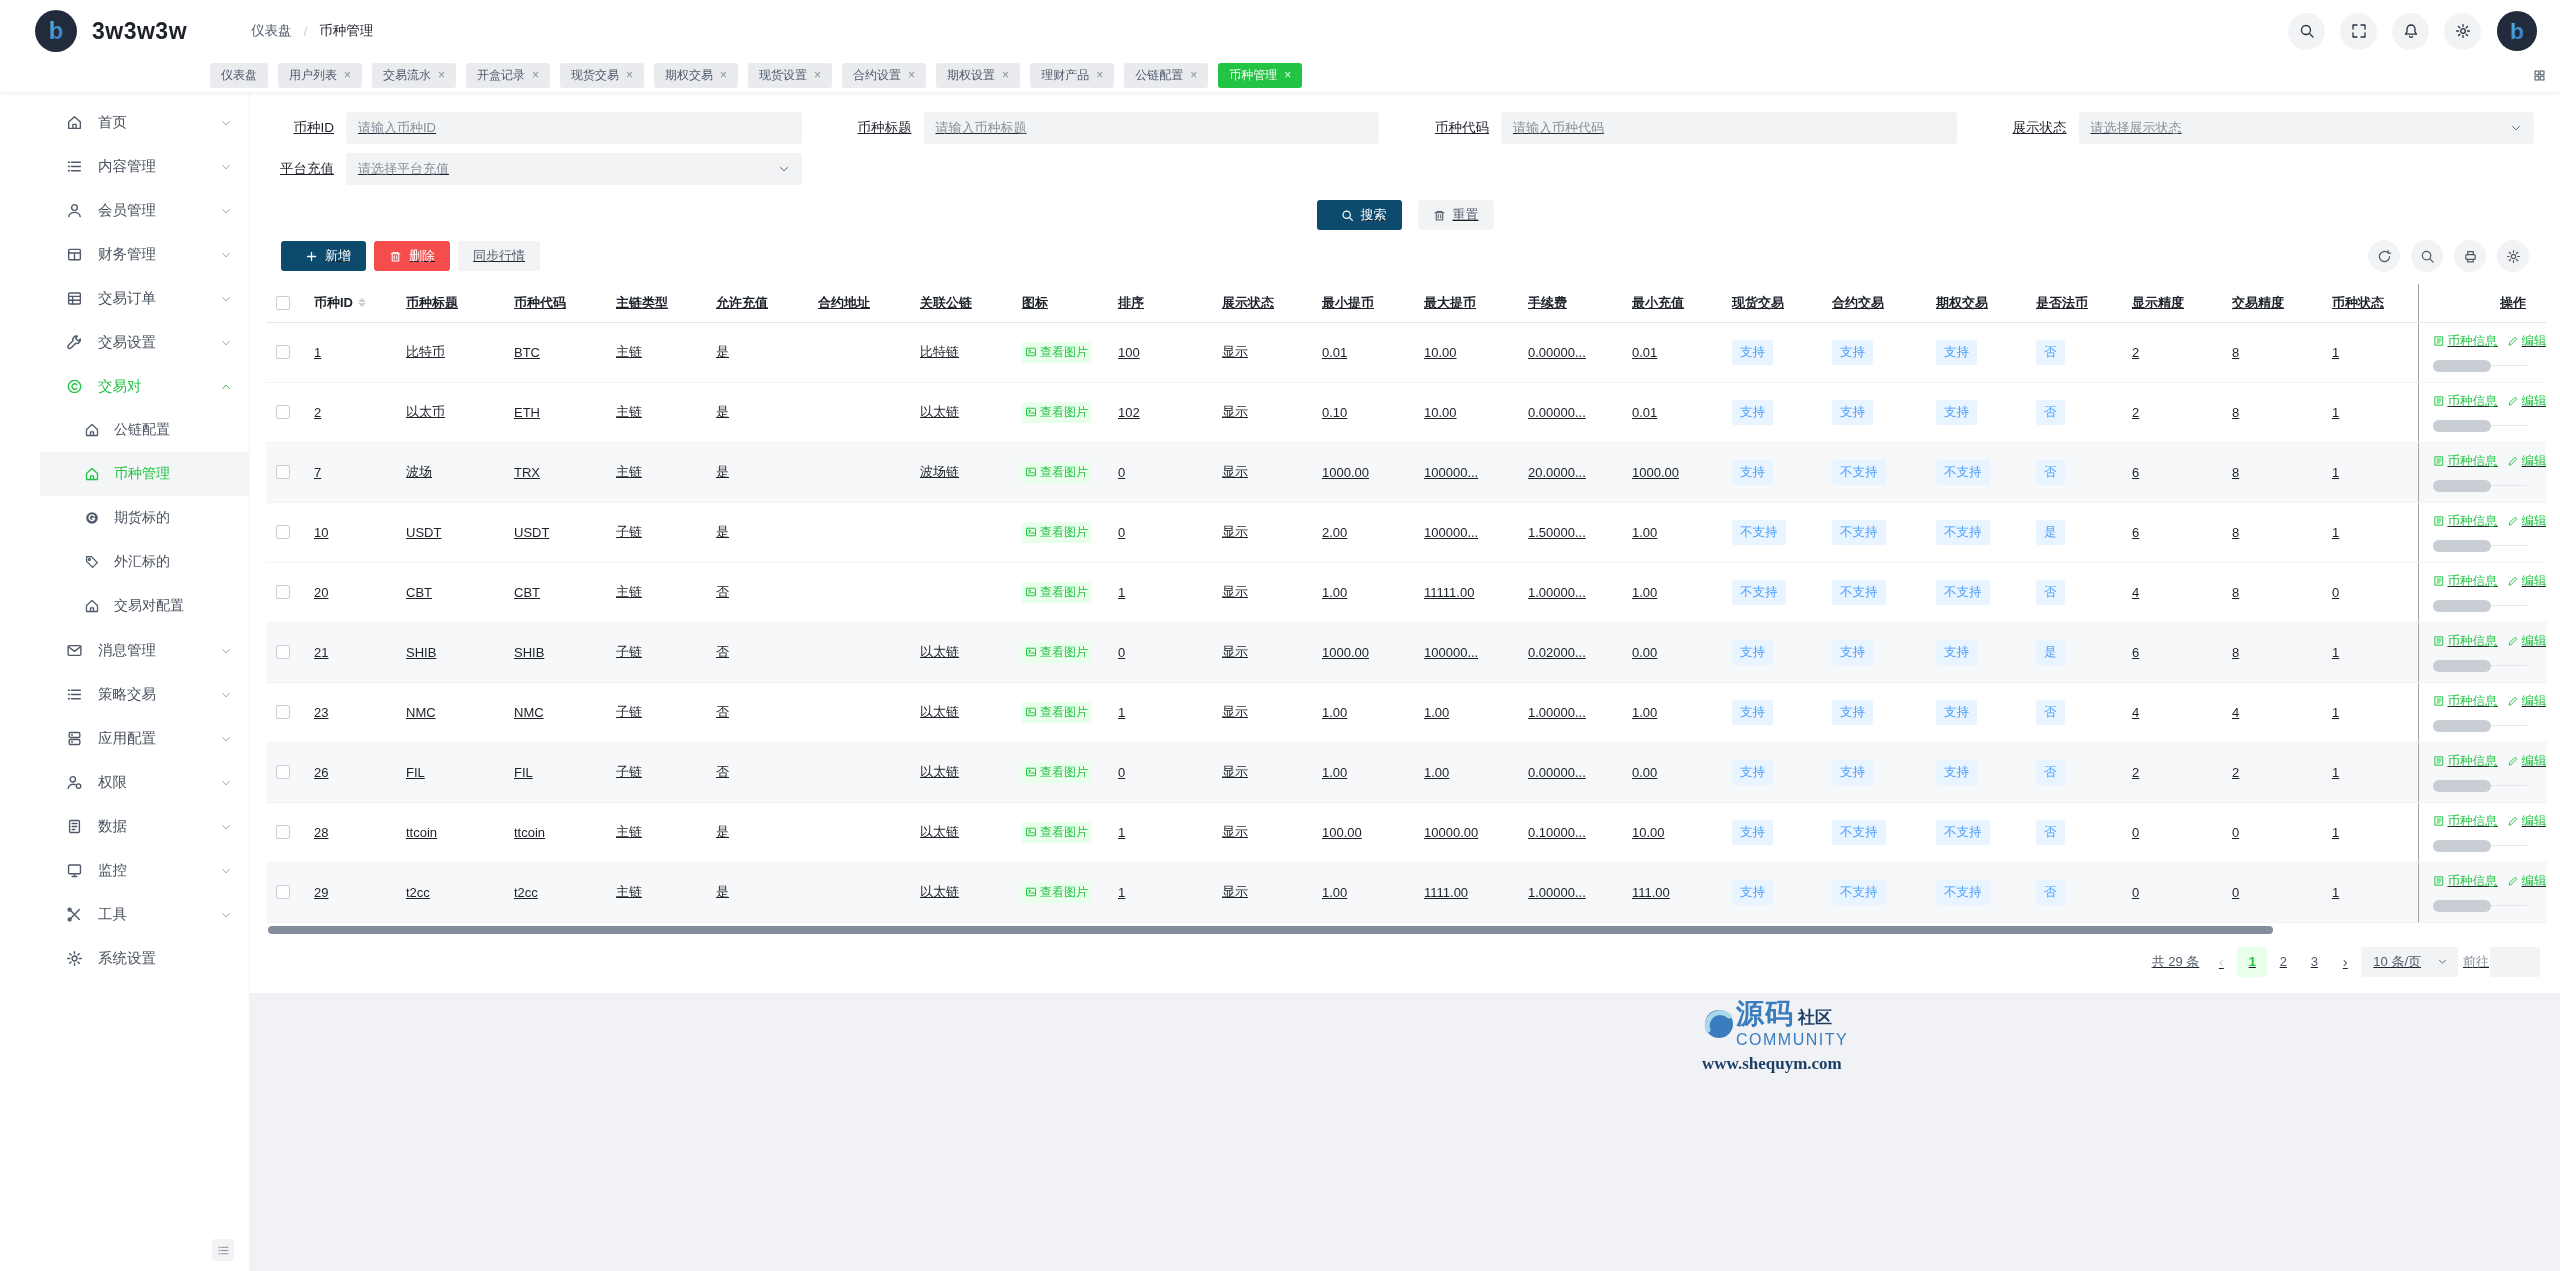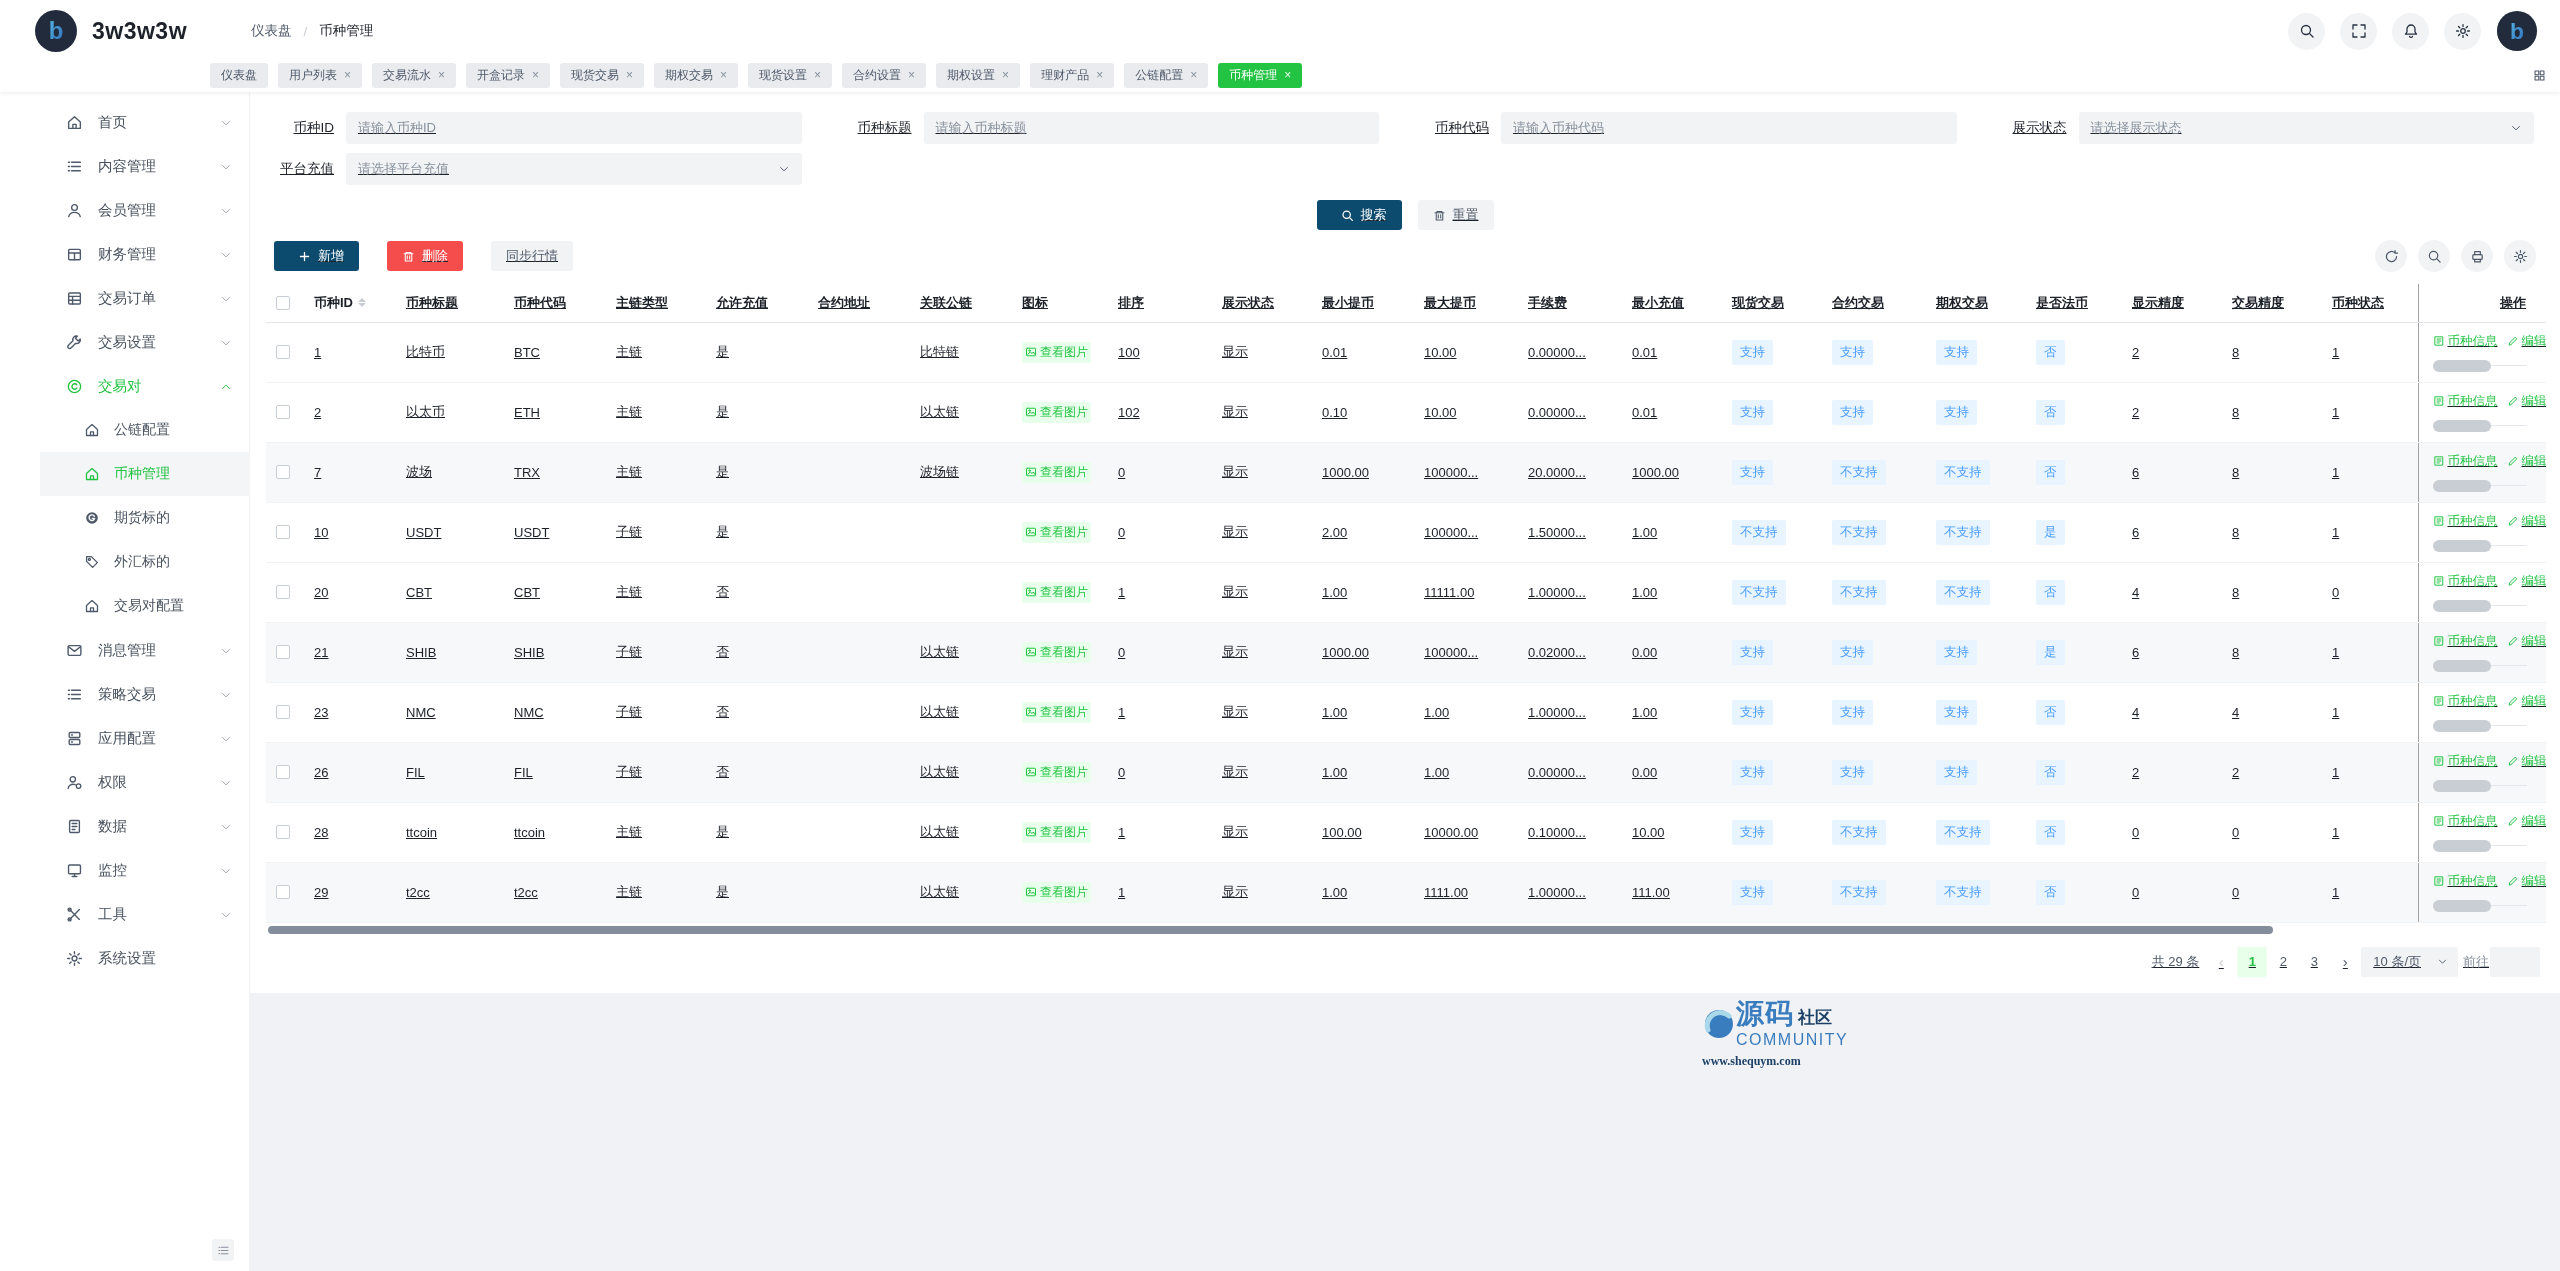--- a/index.html
+++ b/index.html
@@ -56,21 +56,21 @@
   .field-box { flex:1; height:32px; background:#f2f3f5; border-radius:3px; display:flex; align-items:center; justify-content:space-between; padding:0 12px; font-size:13px; color:#86909c; cursor:text; }
   .field-box .chev { width:12px; height:12px; color:#4e5969; }
 
   .form-buttons { display:flex; justify-content:center; gap:16px; margin:15px 0 6px; }
   .btn { height:30px; padding:0 15px; border:none; border-radius:3px; font-size:13px; display:inline-flex; align-items:center; gap:7px; cursor:pointer; font-family:inherit; }
   .btn .icon-sm { width:13px; height:13px; }
   .btn-green { background:#0c4a6e; color:#fff;padding-left:24px; }
   .btn-red { background:#f54c4c; color:#fff; }
   .btn-gray { background:#f2f3f5; color:#4e5969; }
 
-  .action-row { display:flex; align-items:center; gap:28px; margin:10px 8px 12px; }
+  .action-row { display:flex; align-items:center; gap:8px; margin:10px 15px 12px; }
   .tool-icons { margin-left:auto; display:flex; gap:11px; }
   .tool-btn { width:32px; height:32px; border-radius:50%; background:#f2f3f5; color:#4e5969; display:flex; align-items:center; justify-content:center; cursor:pointer; }
   .tool-btn .icon { width:15px; height:15px; }
 
   
   table { width:100%; border-collapse:collapse; table-layout:fixed; font-size:13px; }
   thead th { height:38px; padding:0 10px; text-align:left; font-weight:600; color:#1d2129; background:#fff; border-bottom:1px solid #e5e6eb; white-space:nowrap; overflow:hidden; }
   tbody td { height:60px; padding:0 10px; border-bottom:1px solid #f2f3f5; white-space:nowrap; overflow:hidden; background:#fff; }
   tr.striped td { background:#f7f8fa; }
   th.op-cell, td.op-cell { border-left:1px solid #a3a3a3; box-shadow:-7px 0 8px -7px rgba(0,0,0,.10); padding-left:14px; }
@@ -107,21 +107,21 @@
   .pg-goto { width:50px; height:30px; background:#f2f3f5; border-radius:2px; border:none; cursor:text; }
 
   
   .footer-area { flex:1; position:relative; }
   .watermark { position:absolute; left:1452px; top:2px; }
   .wm-top { display:flex; align-items:center; }
   .wm-logo { width:34px; height:34px; flex:none; margin-top:4px; }
   .wm-big { font-size:28px; font-weight:bold; color:#3a7dbf; letter-spacing:1px; }
   .wm-small { font-size:17px; font-weight:bold; color:#1c3f66; margin-left:4px; }
   .wm-comm { font-size:16px; color:#3a7dbf; letter-spacing:1.5px; margin-top:-2px; }
-  .wm-url { font-family:"Liberation Serif","DejaVu Serif",serif; font-weight:bold; font-size:12px; color:#1c3f66; margin-top:5px; }
+  .wm-url { font-family:"Liberation Serif","DejaVu Serif",serif; font-weight:bold; font-size:17px; color:#1c3f66; margin-top:5px; }
 </style>
 </head>
 <body>
 
 <div class="page">
 
   <div class="topbar">
     <div class="logo-wrap">
       <svg class="logo-svg" width="44" height="44" viewBox="0 0 44 44">
         <defs>

